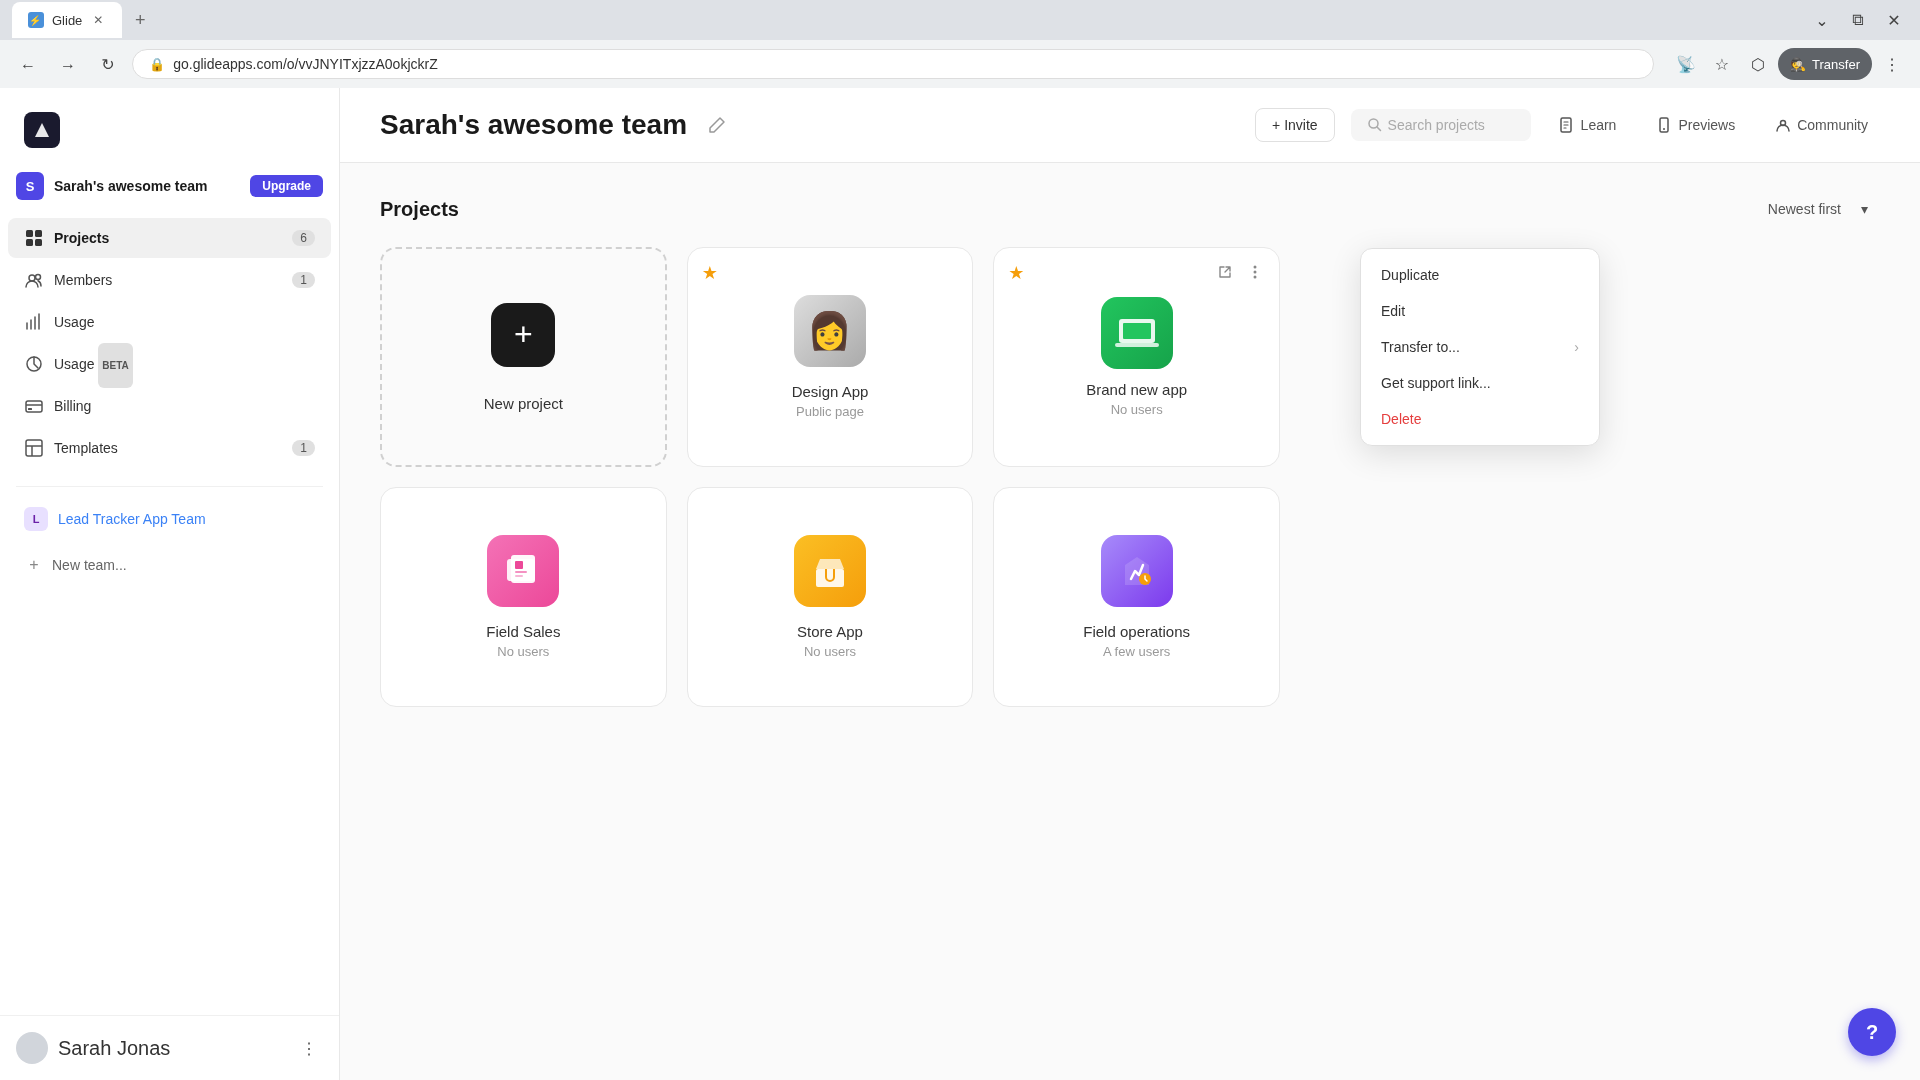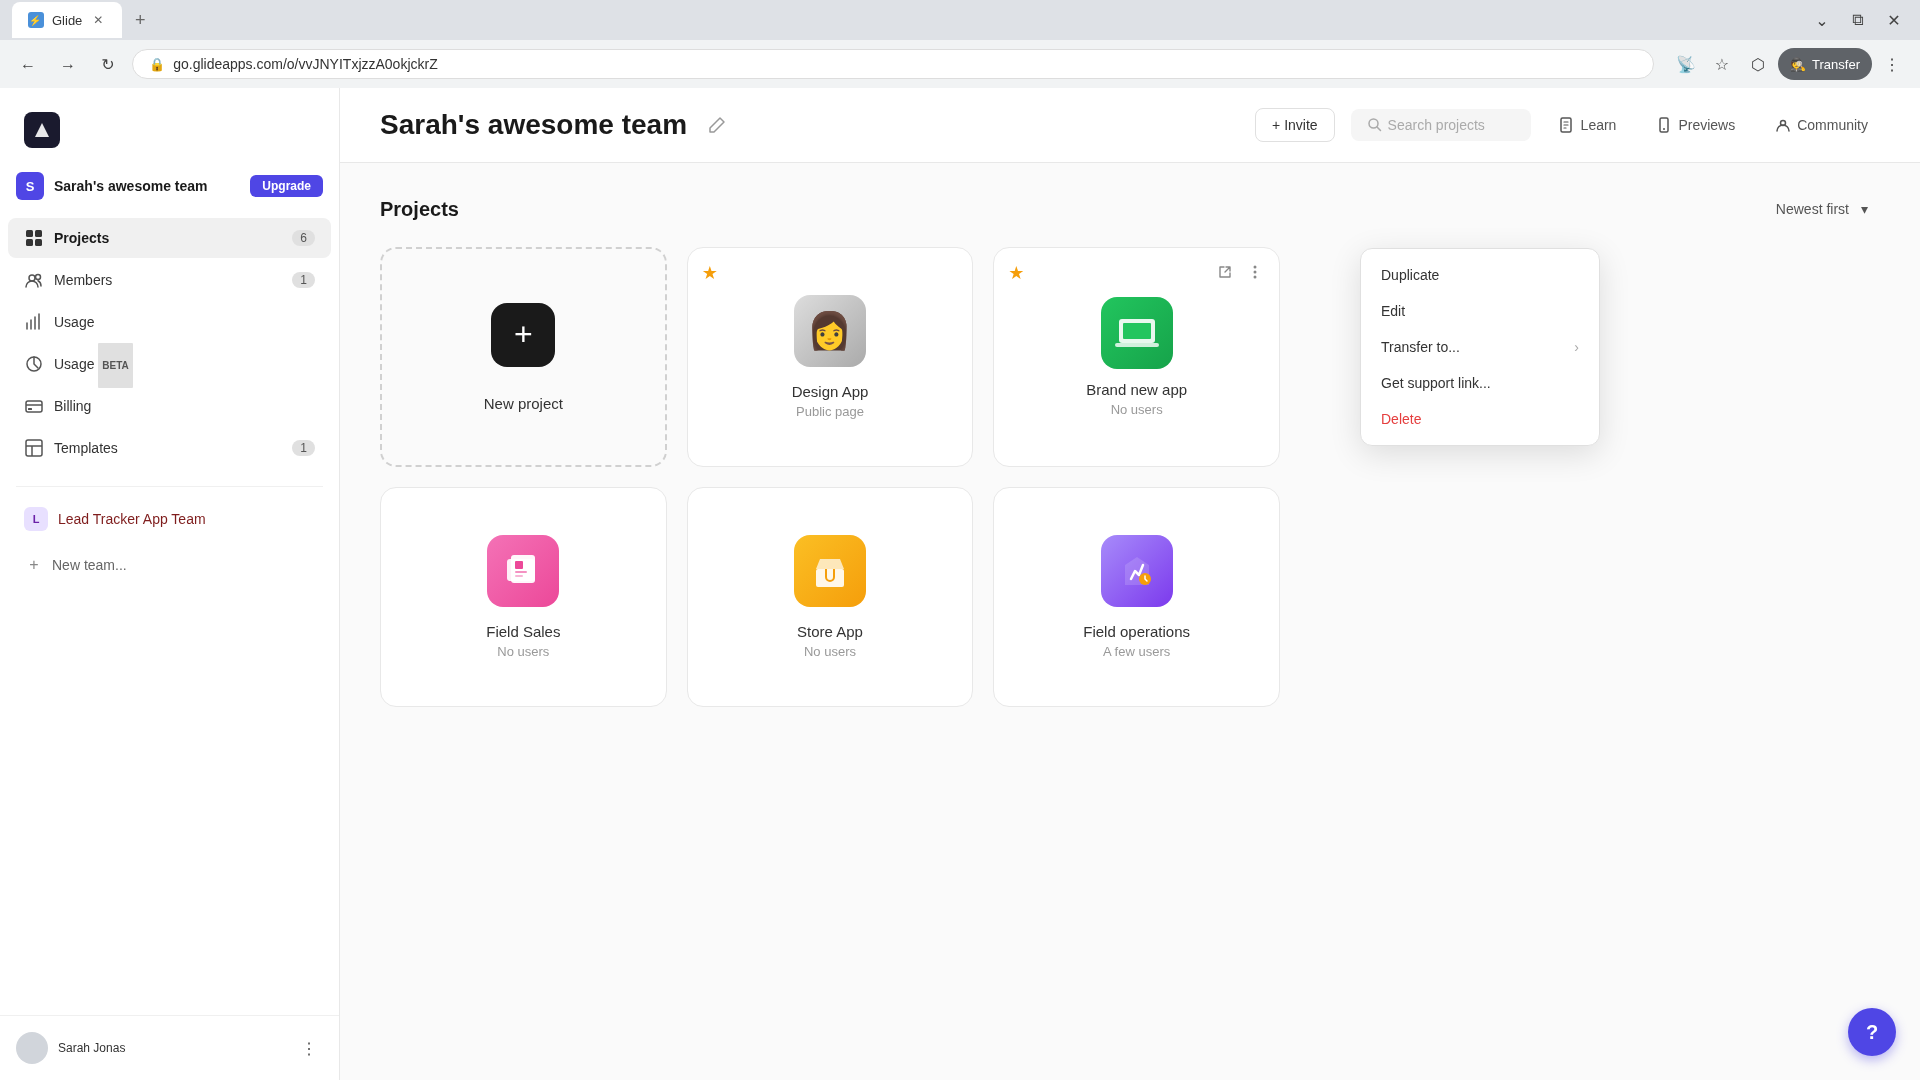--- a/index.html
+++ b/index.html
@@ -43,49 +43,49 @@
     .sidebar-nav-item.active { background: #f0f0f0; }
     .sidebar-nav-icon { width: 20px; height: 20px; display: flex; align-items: center; justify-content: center; color: #555; }
     .sidebar-nav-label { font-size: 14px; color: #333; flex: 1; }
     .sidebar-nav-item.active .sidebar-nav-label { font-weight: 600; color: #1a1a1a; }
     .sidebar-nav-badge { background: #e0e0e0; color: #555; border-radius: 12px; padding: 1px 8px; font-size: 12px; font-weight: 500; }
 
     .sidebar-divider { height: 1px; background: #f0f0f0; margin: 8px 16px; }
 
     .sidebar-team-item { display: flex; align-items: center; gap: 10px; padding: 10px 16px; cursor: pointer; margin: 2px 8px; border-radius: 8px; }
     .sidebar-team-item-avatar { width: 24px; height: 24px; background: #e8e0ff; border-radius: 6px; display: flex; align-items: center; justify-content: center; color: #6b21a8; font-size: 11px; font-weight: 600; }
-    .sidebar-team-item-name { font-size: 14px; color: #7f1d1d; }
+    .sidebar-team-item-name { font-size: 14px; color: #3b82f6; }
 
     .sidebar-new-team { display: flex; align-items: center; gap: 8px; padding: 10px 16px; cursor: pointer; margin: 2px 8px; border-radius: 8px; color: #666; }
     .sidebar-new-team-icon { width: 20px; height: 20px; display: flex; align-items: center; justify-content: center; font-size: 16px; color: #888; }
     .sidebar-new-team-label { font-size: 14px; color: #666; }
 
     .sidebar-footer { margin-top: auto; padding: 16px; border-top: 1px solid #f0f0f0; display: flex; align-items: center; justify-content: space-between; }
     .sidebar-user { display: flex; align-items: center; gap: 10px; }
     .sidebar-user-avatar { width: 32px; height: 32px; background: #d1d5db; border-radius: 50%; }
-    .sidebar-user-name { font-size: 12px; color: #333; font-weight: 500; }
+    .sidebar-user-name { font-size: 20px; color: #333; font-weight: 500; }
     .sidebar-user-menu-btn { width: 28px; height: 28px; display: flex; align-items: center; justify-content: center; border-radius: 50%; cursor: pointer; color: #555; }
 
     
     .main-content { flex: 1; display: flex; flex-direction: column; overflow: hidden; background: #fafafa; }
 
     
     .main-header { background: #ffffff; border-bottom: 1px solid #e8e8e8; padding: 20px 40px; display: flex; align-items: center; gap: 16px; }
     .main-title { font-size: 28px; font-weight: 700; color: #1a1a1a; }
     .main-title-edit { width: 28px; height: 28px; display: flex; align-items: center; justify-content: center; cursor: pointer; color: #888; }
     .header-spacer { flex: 1; }
     .invite-btn { display: flex; align-items: center; gap: 6px; background: #ffffff; border: 1.5px solid #e0e0e0; border-radius: 8px; padding: 8px 16px; font-size: 14px; font-weight: 500; color: #333; cursor: pointer; }
     .search-projects { display: flex; align-items: center; gap: 5px; background: #f5f5f5; border-radius: 8px; padding: 8px 16px; font-size: 14px; color: #999; cursor: pointer; min-width: 180px; text-align: center; }
     .header-nav-btn { display: flex; align-items: flex-start; gap: 6px; padding: 8px 12px; font-size: 14px; color: #555; cursor: pointer; border-radius: 6px; }
 
     
     .projects-area { flex: 1; padding: 32px 40px; overflow-y: auto; }
     .projects-header { display: flex; align-items: center; justify-content: space-between; margin-bottom: 24px; }
     .projects-title { font-size: 20px; font-weight: 700; color: #1a1a1a; }
-    .sort-dropdown { display: flex; align-items: center; gap: 12px; font-size: 14px; color: #555; cursor: pointer; padding: 6px 12px; border-radius: 6px; }
+    .sort-dropdown { display: flex; align-items: center; gap: 20px; font-size: 14px; color: #555; cursor: pointer; padding: 6px 12px; border-radius: 6px; }
 
     
     .projects-grid { display: grid; grid-template-columns: repeat(3, 1fr); gap: 20px; max-width: 900px; }
 
     .project-card { background: #ffffff; border: 1.5px solid #e8e8e8; border-radius: 16px; padding: 32px 24px; display: flex; flex-direction: column; align-items: center; cursor: pointer; transition: box-shadow 0.15s, border-color 0.15s; position: relative; min-height: 220px; justify-content: center; }
 
     .project-card-new { border: 2px dashed #d0d0d0; background: #fafafa; }
 
     .new-project-icon { width: 64px; height: 64px; background: #1a1a1a; border-radius: 16px; display: flex; align-items: center; justify-content: center; color: white; font-size: 32px; margin-bottom: 16px; }
     .project-card-label { font-size: 15px; font-weight: 500; color: #333; margin-top: 12px; text-align: center; }
@@ -218,21 +218,21 @@
         <span class="sidebar-nav-label">Usage</span>
       </div>
 
       <div class="sidebar-nav-item">
         <div class="sidebar-nav-icon">
           <svg width="18" height="18" viewBox="0 0 18 18" fill="none">
             <path d="M2 9C2 5.1 5.1 2 9 2s7 3.1 7 7-3.1 7-7 7-7-3.1-7-7Z" stroke="#555" stroke-width="1.5"></path>
             <path d="M9 2v7l4 4" stroke="#555" stroke-width="1.5" stroke-linecap="round"></path>
           </svg>
         </div>
-        <span class="sidebar-nav-label">Usage <span style="font-size:10px;background:#e0e0e0;border-radius:1px;padding:17px 4px;vertical-align:middle;font-weight:700;color:#555;">BETA</span></span>
+        <span class="sidebar-nav-label">Usage <span style="font-size:10px;background:#e0e0e0;border-radius:6px;padding:17px 4px;vertical-align:middle;font-weight:700;color:#555;">BETA</span></span>
       </div>
 
       <div class="sidebar-nav-item">
         <div class="sidebar-nav-icon">
           <svg width="18" height="18" viewBox="0 0 18 18" fill="none">
             <rect x="1" y="4" width="16" height="11" rx="2" stroke="#555" stroke-width="1.5"></rect>
             <path d="M1 8h16" stroke="#555" stroke-width="1.5"></path>
             <rect x="3" y="11" width="4" height="2" rx="0.5" fill="#555"></rect>
           </svg>
         </div>

